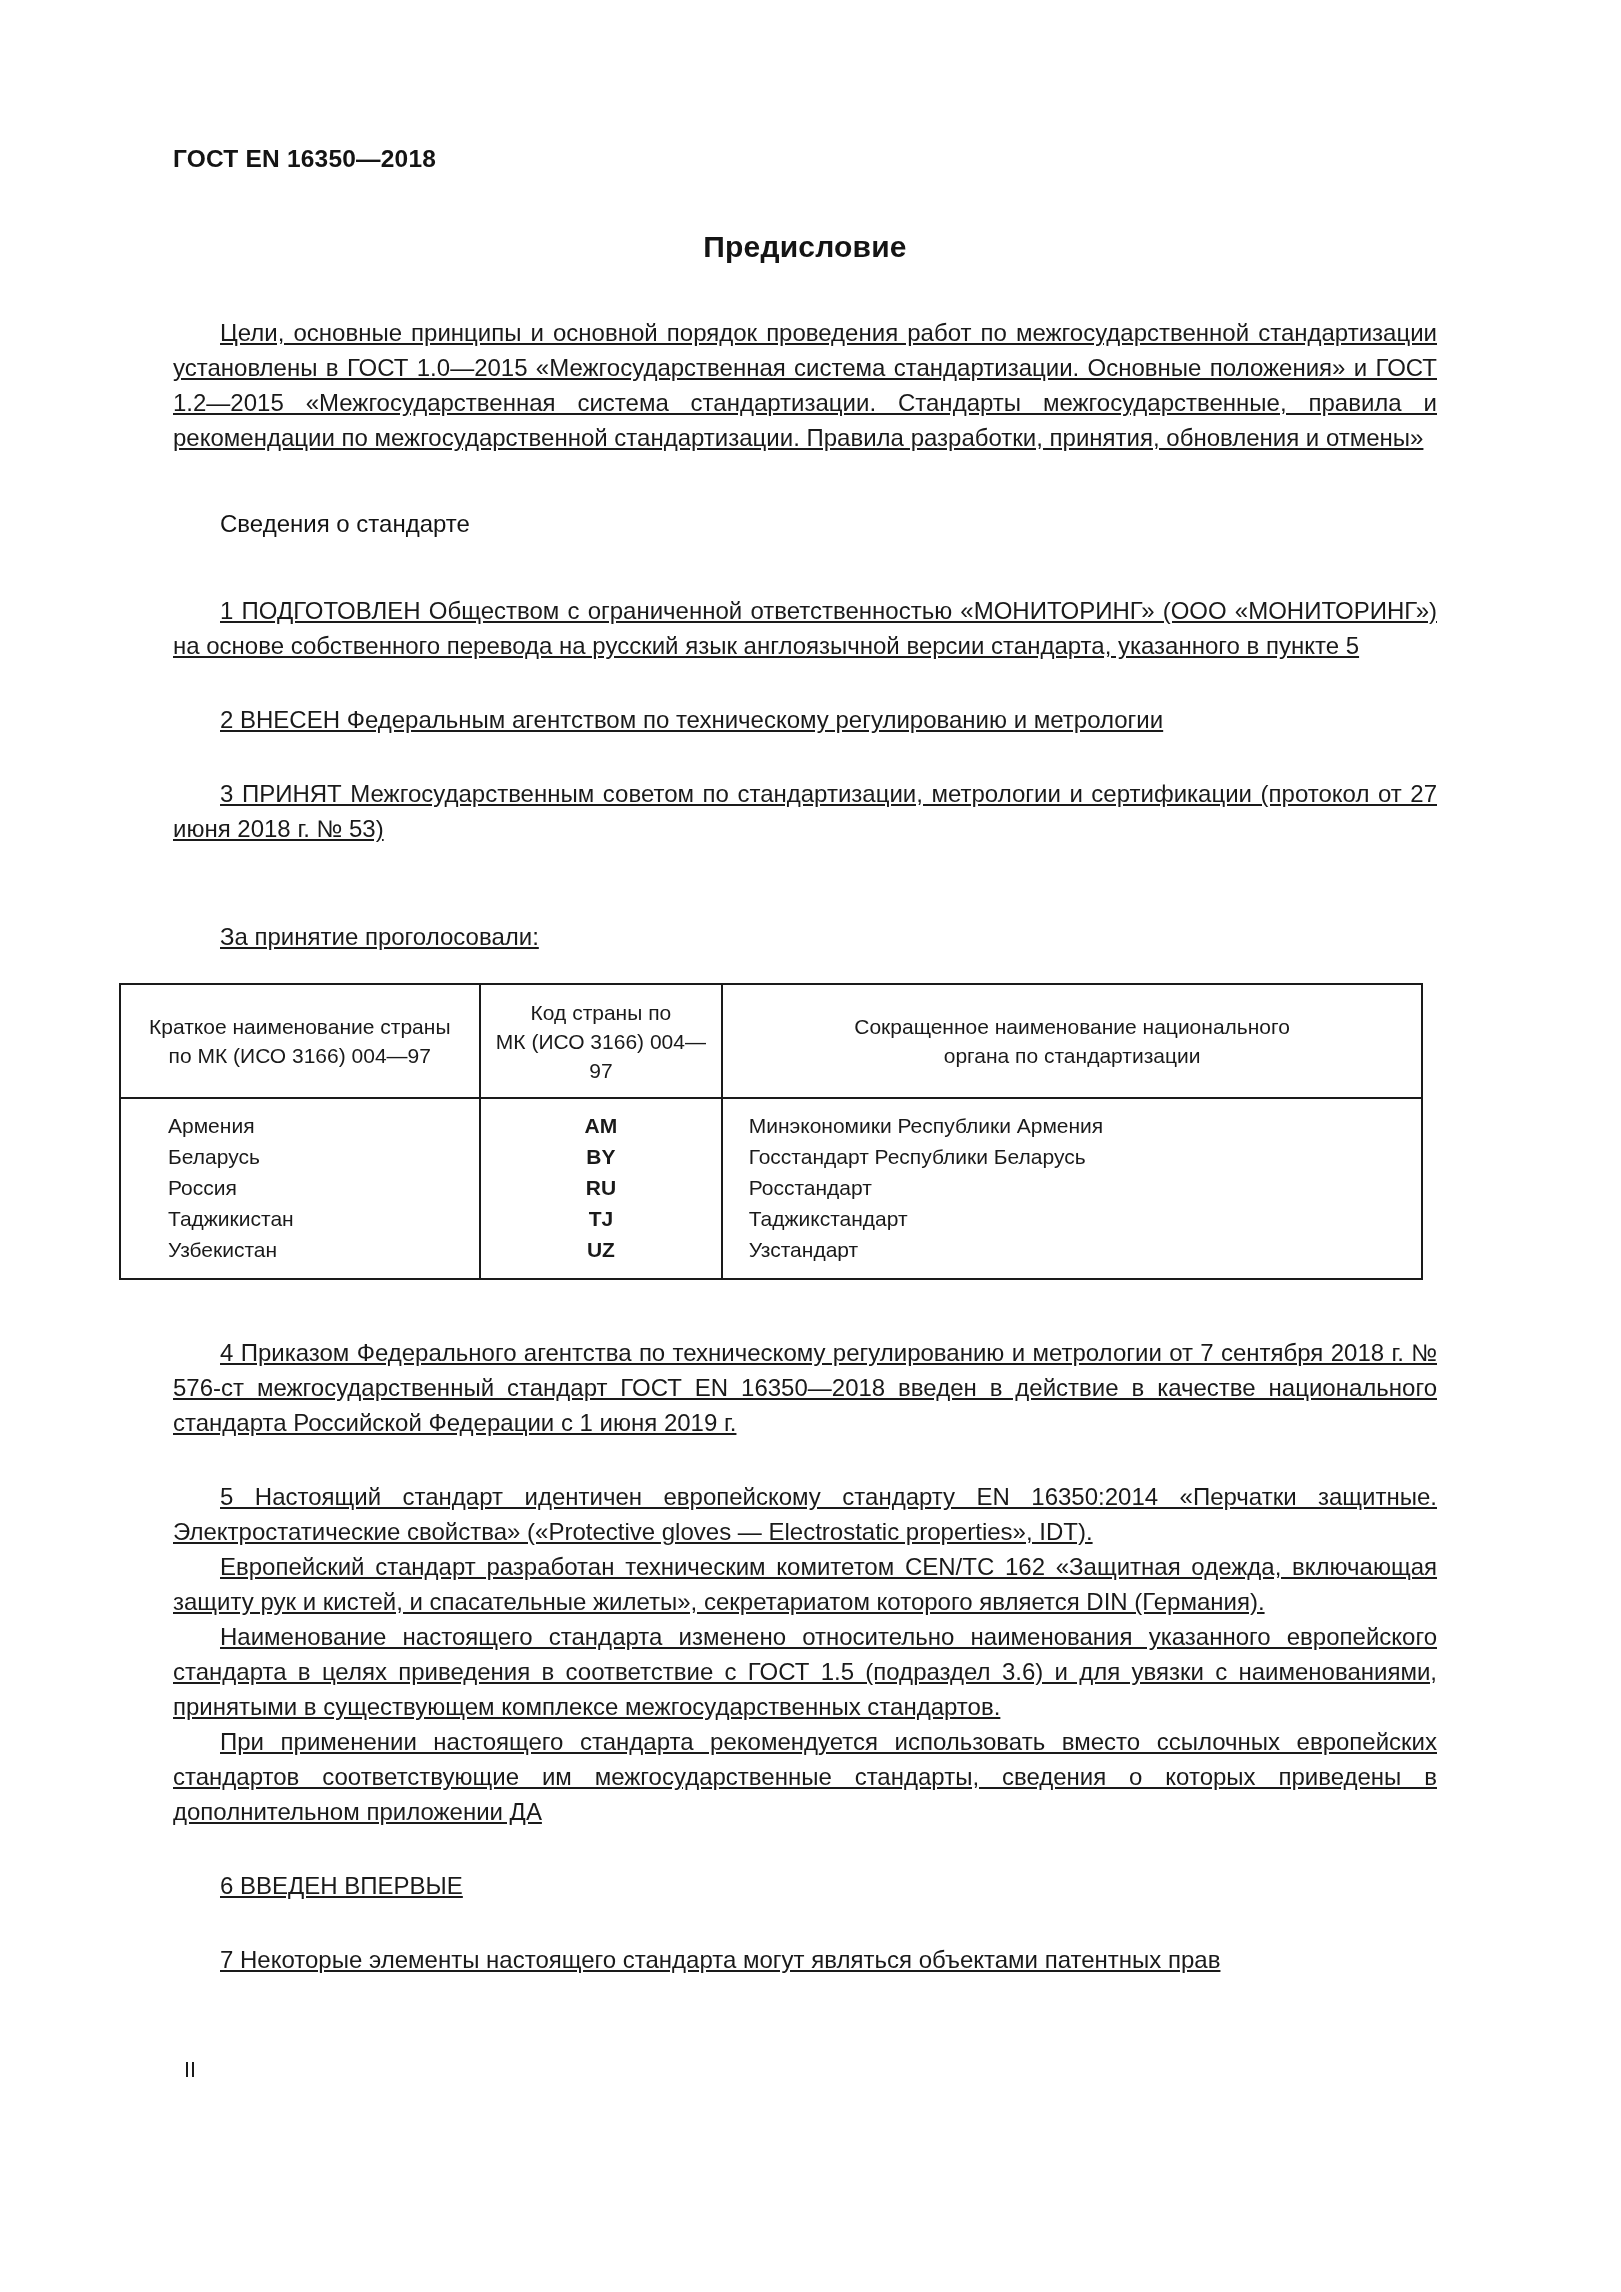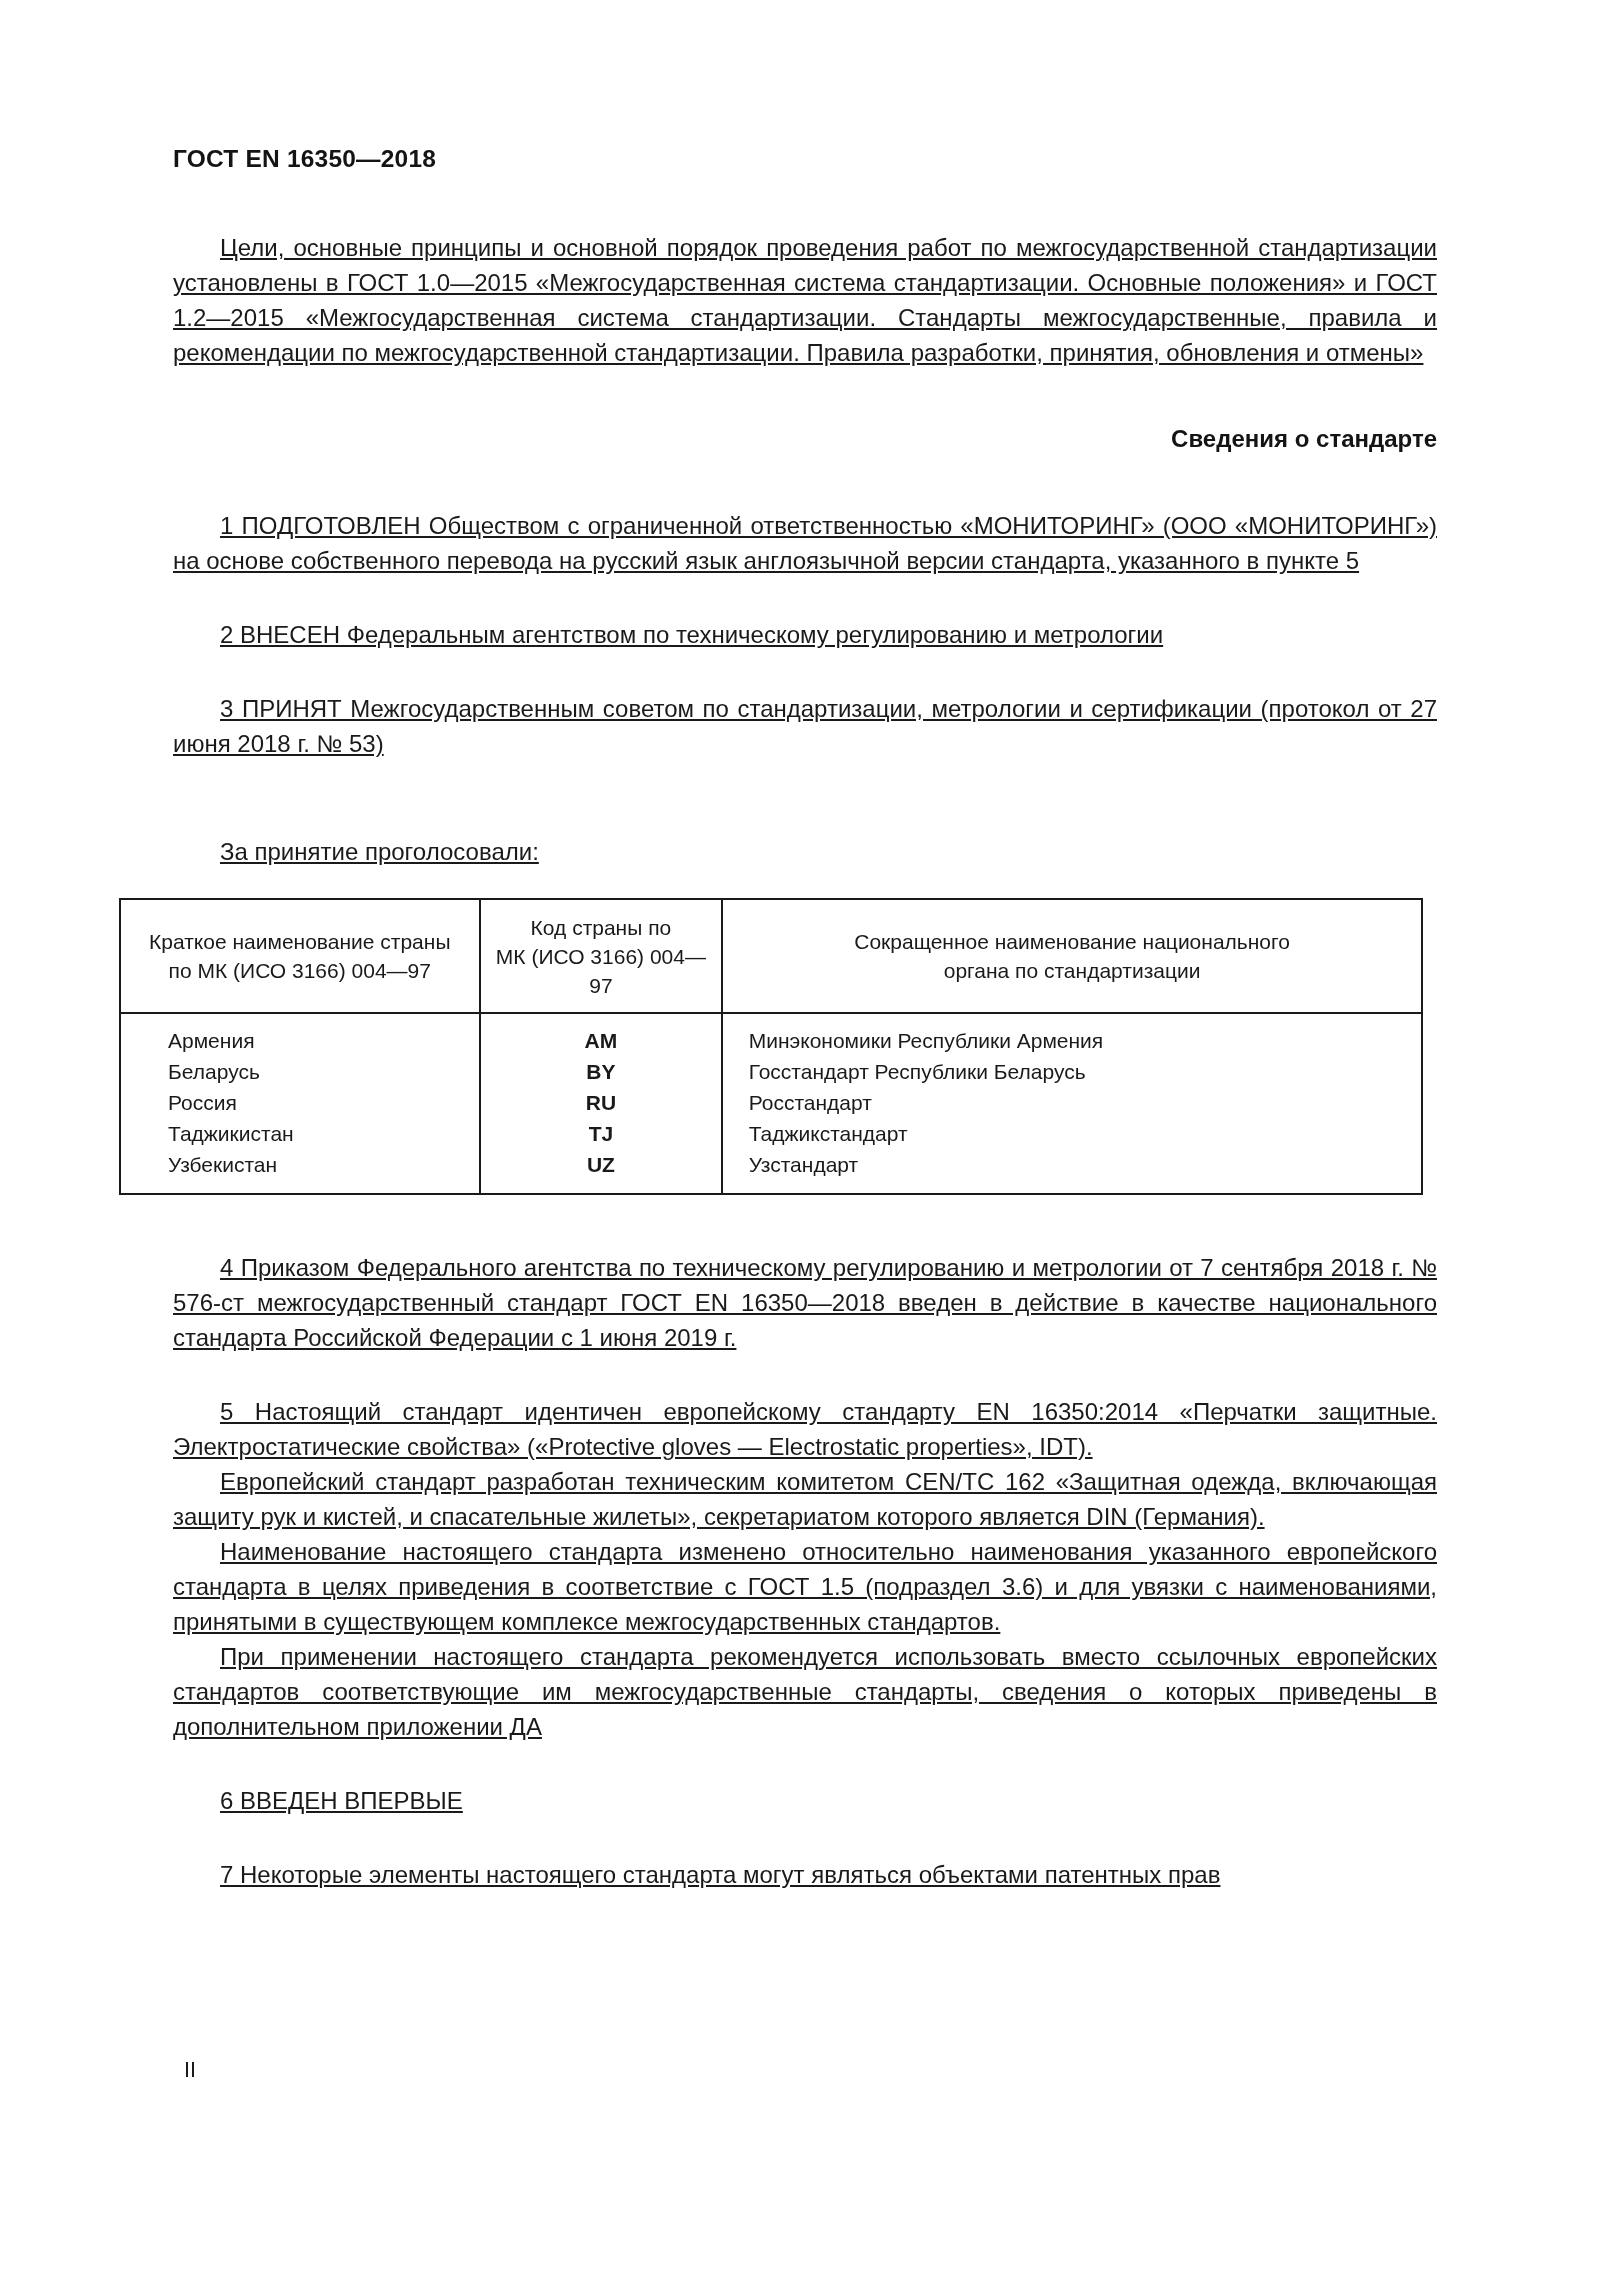--- a/index.html
+++ b/index.html
@@ -60,25 +60,24 @@
   p.indent {
     text-indent: 47px;
   }
   .gap-sm { height: 29px; }
   .gap-md { height: 39px; }
   .gap-lg { height: 55px; }
   .gap-xl { height: 73px; }
 
   .section-head {
     font-size: 24px;
-    font-weight: bold;
+    font-weight: normal;
     margin: 0;
     padding-left: 47px;
     color: #141414;
-    text-align: right;
   }
 
   
   p.single {
     text-align: left;
   }
 
   
   .vote-table {
     border-collapse: collapse;
@@ -130,20 +129,21 @@
 </style>
 </head>
 <body>
 
 <div class="page">
 
   <div class="content">
 
     <div class="doc-header">ГОСТ EN 16350—2018</div>
 
+    <h1 class="doc-title">Предисловие</h1>
 
     <p class="body indent">Цели, основные принципы и основной порядок проведения работ по межгосударственной стандартизации установлены в ГОСТ 1.0—2015 «Межгосударственная система стандартизации. Основные положения» и ГОСТ 1.2—2015 «Межгосударственная система стандартизации. Стандарты межгосударственные, правила и рекомендации по межгосударственной стандартизации. Правила разработки, принятия, обновления и отмены»</p>
 
     <div class="gap-lg"></div>
 
     <div class="section-head">Сведения о стандарте</div>
 
     <div class="gap-lg"></div>
 
     <p class="body indent">1 ПОДГОТОВЛЕН Обществом с ограниченной ответственностью «МОНИТОРИНГ» (ООО «МОНИТОРИНГ») на основе собственного перевода на русский язык англоязычной версии стандарта, указанного в пункте 5</p>

